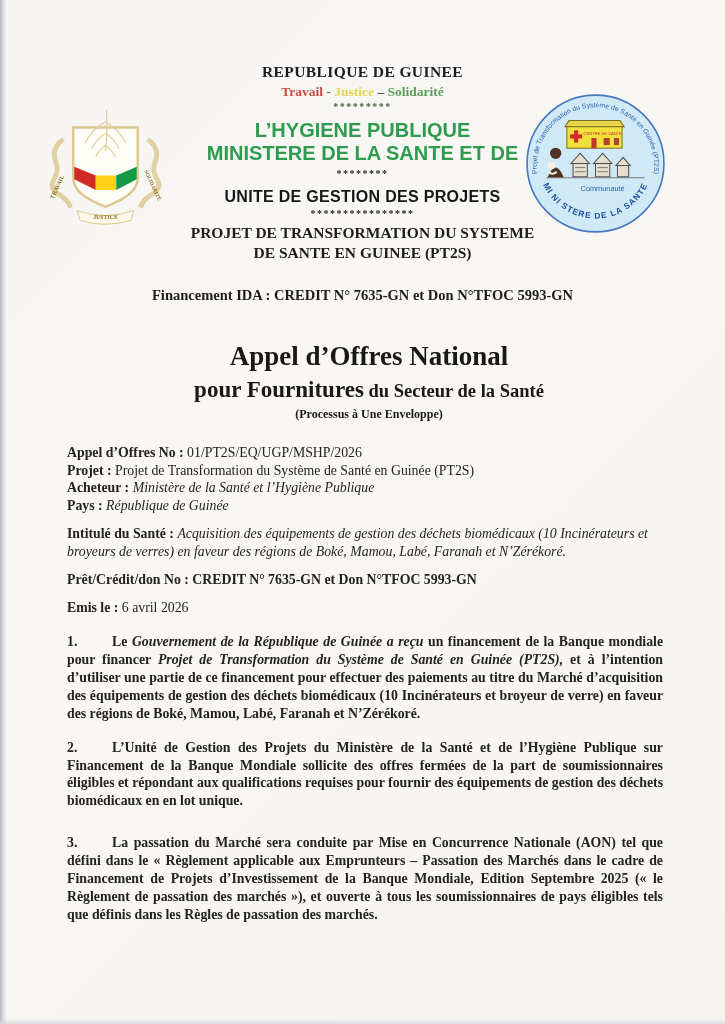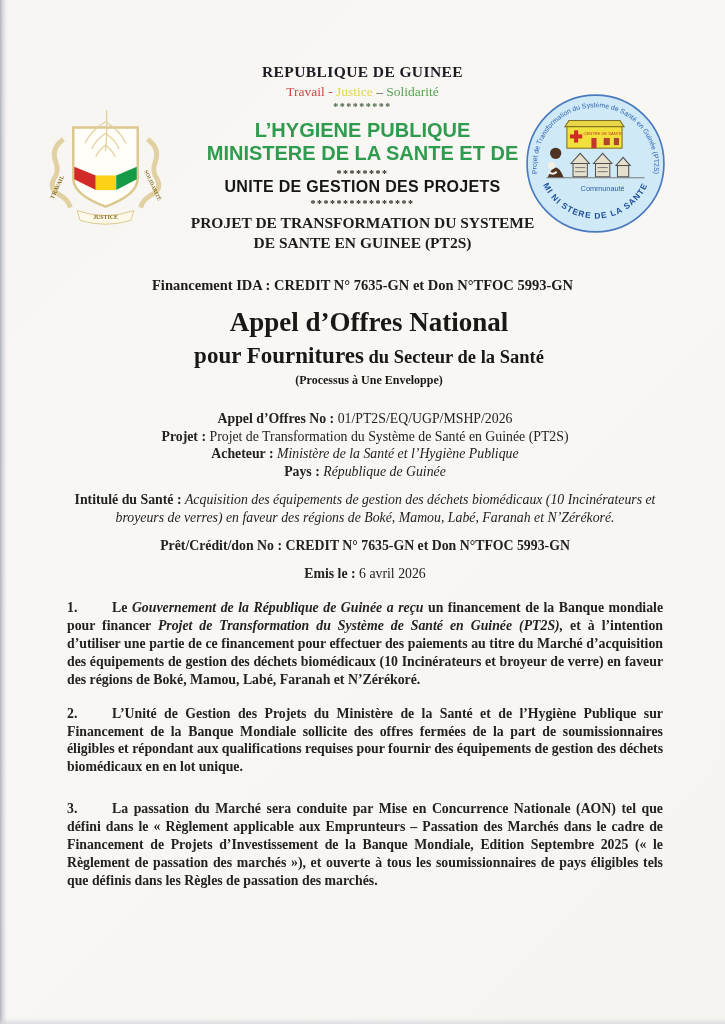--- a/index.html
+++ b/index.html
@@ -11,42 +11,42 @@
   .edge-left{position:absolute;left:0;top:0;width:7px;height:100%;
     background:linear-gradient(90deg,#9b9daa 0%,#cfd0d8 40%,rgba(240,240,242,0) 100%);opacity:.75;}
   .edge-bottom{position:absolute;left:0;bottom:0;width:100%;height:6px;
     background:linear-gradient(0deg,#d7d8dd 0%,rgba(240,240,242,0) 100%);opacity:.8;}
 
   .emblem{position:absolute;left:42px;top:108px;}
   .seal{position:absolute;left:524px;top:92px;}
 
   .header{text-align:center;padding-top:64px;line-height:1;}
   .republic{font-size:15.5px;font-weight:700;letter-spacing:.4px;color:#1c1b22;}
-  .motto{font-size:13.5px;font-weight:400;margin-top:5px;}
+  .motto{font-size:13.5px;font-weight:700;margin-top:5px;}
   .motto .t{color:#cc4840;}
   .motto .d1{color:#cc4840;}
   .motto .j{color:#e4d44e;}
   .motto .d2{color:#44483f;}
   .motto .s{color:#57a055;}
   .stars{font-size:10px;font-weight:700;letter-spacing:1.5px;margin-top:4px;color:#44603f;}
   .stars.dark{color:#26251f;}
   .ministry{font-family:"Liberation Sans",sans-serif;font-size:20px;font-weight:700;color:#2e9b4f;line-height:1.16;margin-top:7px;}
-  .unit{font-family:"Liberation Sans",sans-serif;font-size:16px;font-weight:700;color:#161616;letter-spacing:.3px;margin-top:0;}
+  .unit{font-family:"Liberation Sans",sans-serif;font-size:16px;font-weight:700;color:#161616;letter-spacing:.3px;margin-top:10px;}
   .project{font-size:15.5px;font-weight:700;line-height:1.25;margin-top:4px;color:#1d1c19;}
   .financing{font-size:14.5px;font-weight:700;margin-top:26px;color:#1d1c19;}
 
-  .title-block{text-align:center;margin-top:16px;line-height:1;color:#191814;padding-left:13px;}
+  .title-block{text-align:center;margin-top:40px;line-height:1;color:#191814;padding-left:13px;}
   .title1{font-size:27px;font-weight:700;}
   .title2{margin-top:8px;}
   .title2 .big{font-size:23px;font-weight:700;}
   .title2 .small{font-size:18.5px;font-weight:700;}
   .title3{font-size:12px;font-weight:700;margin-top:7px;}
 
   .content{margin:24px 62px 0 67px;font-size:13.8px;line-height:1.3;}
-  .detail{margin:0;text-align:center;}
+  .detail{margin:0;}
   .detail .lbl{font-weight:700;}
   .detail .val.it{font-style:italic;}
   .detail .val.bd{font-weight:700;}
   .detail.gap{margin-top:10px;}
   .para{margin:16px 0 0 0;text-align:justify;font-weight:bold;}
   .para .num{display:inline-block;width:45px;}
   .para .it{font-style:italic;}
 </style>
 </head>
 <body>

